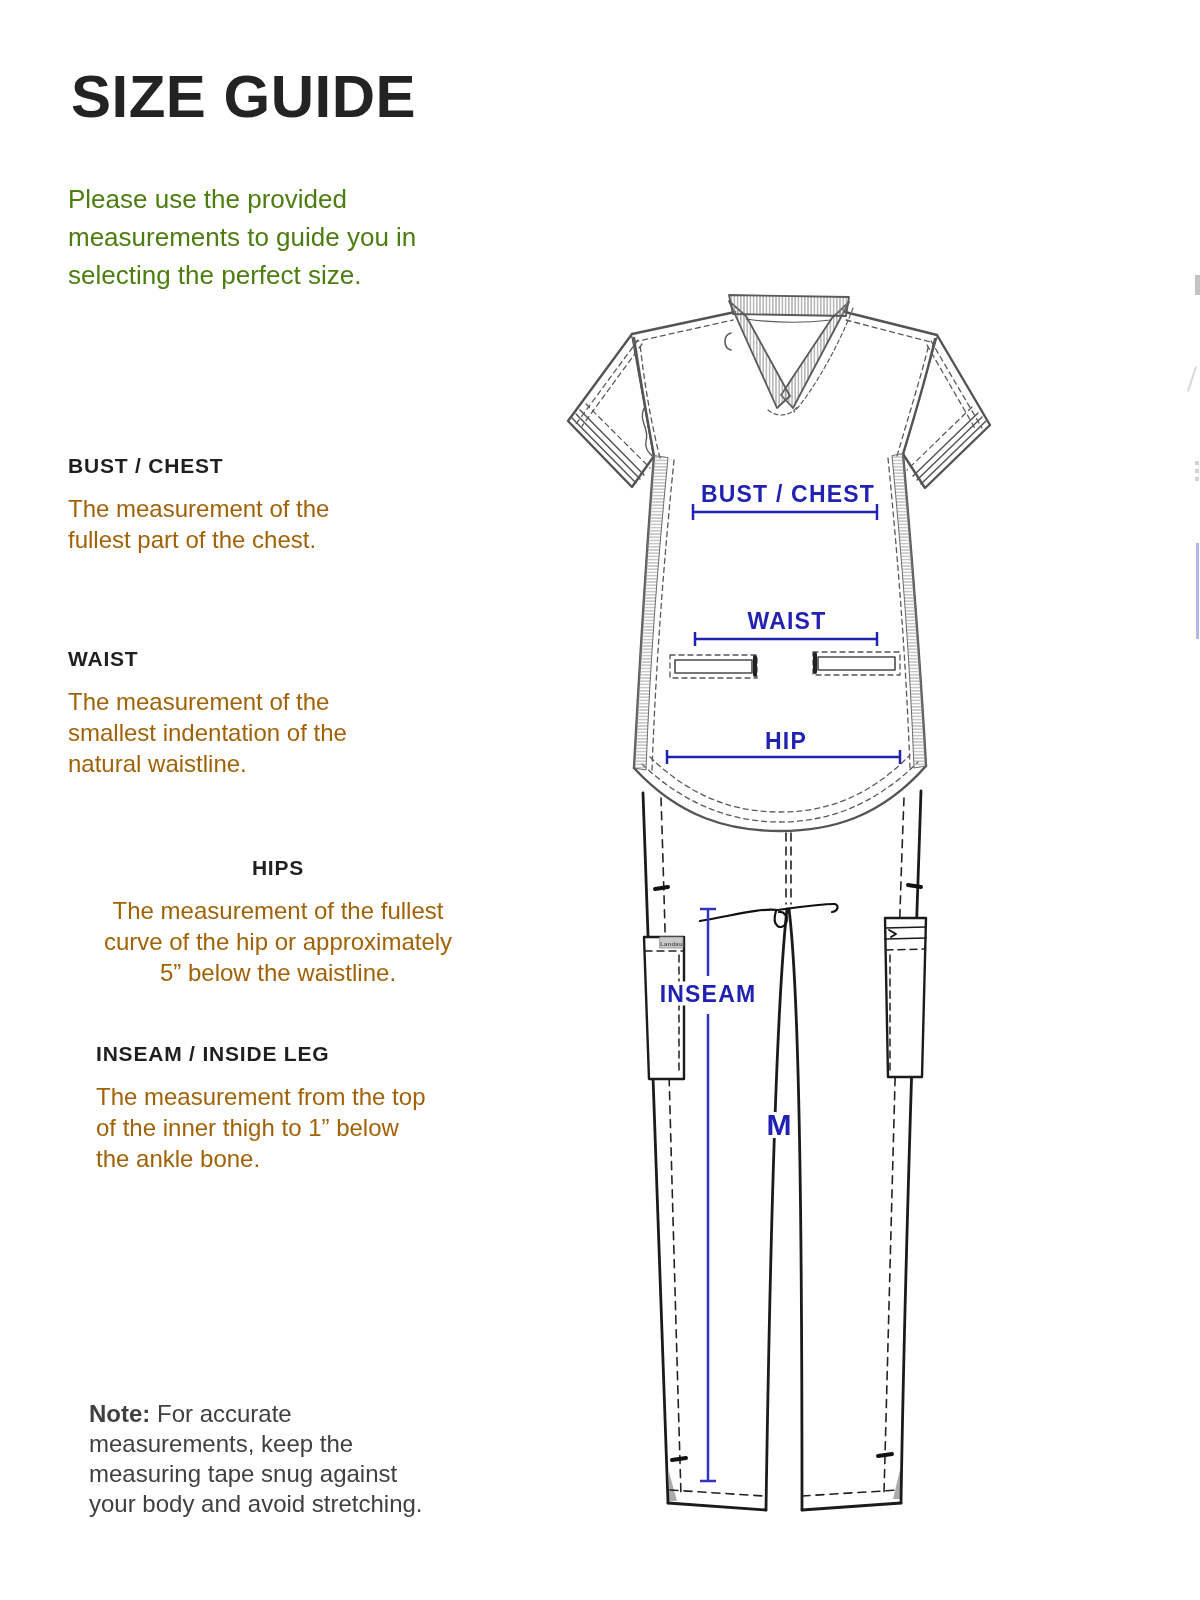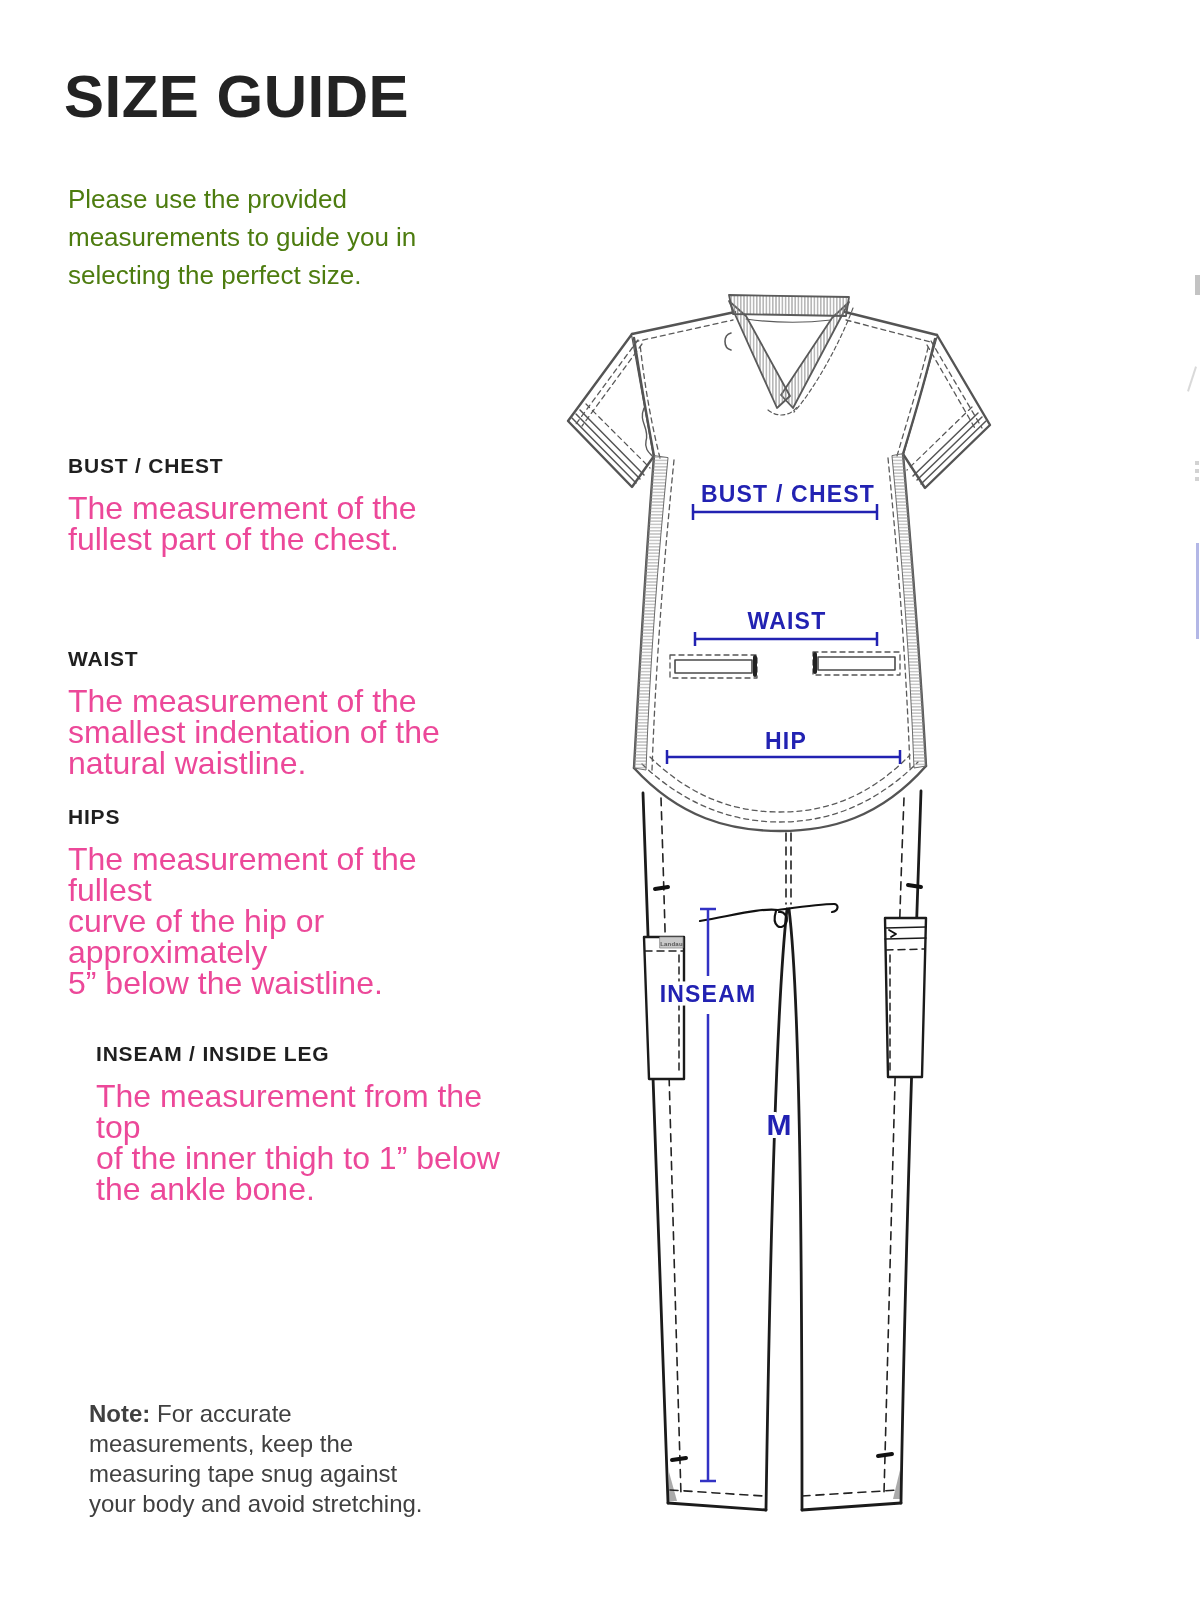--- a/index.html
+++ b/index.html
@@ -5,38 +5,38 @@
   * { margin:0; padding:0; box-sizing:border-box; }
   html,body { width:1200px; height:1600px; }
   body {
     position:relative;
     background:#ffffff;
     font-family:"Liberation Sans", sans-serif;
     color:#242424;
     overflow:hidden;
   }
   .page-title {
-    position:absolute; left:64px; top:62px;
+    position:absolute; left:71px; top:62px;
     font-size:60px; font-weight:bold; letter-spacing:0.5px; color:#232323;text-align:center;
   }
   .intro {
     position:absolute; left:68px; top:180px;
     font-size:26px; line-height:38px; white-space:pre-line; color:#4d7c0f;
   }
   .sec { position:absolute; left:68px; width:420px; }
   .sec h2 {
     font-size:21px; font-weight:bold; letter-spacing:0.8px;
     color:#1f1f1f; margin:0 0 15px 0;
   }
   .sec p {
-    font-size:32px; line-height:31px; white-space:pre-line; color:#ec4899;
+    font-size:24px; line-height:31px; white-space:pre-line; color:#a16207;
   }
   .sec-bust  { top:454px; }
   .sec-waist { top:647px; }
-  .sec-hips  { top:805px; }
+  .sec-hips  { top:856px;text-align:center; }
   .sec-inseam{ top:1042px;margin-left:28px; }
   .note {
     position:absolute; left:68px; top:1399px; width:420px;
     font-size:24px; line-height:30px; white-space:pre-line; color:#404040;margin-left:21px;
   }
   .note b { font-weight:bold; }
   .diagram-wrap { position:absolute; left:540px; top:268px; width:470px; height:1270px; }
   svg text {
     font-family:"Liberation Sans", sans-serif;
     font-weight:bold;

